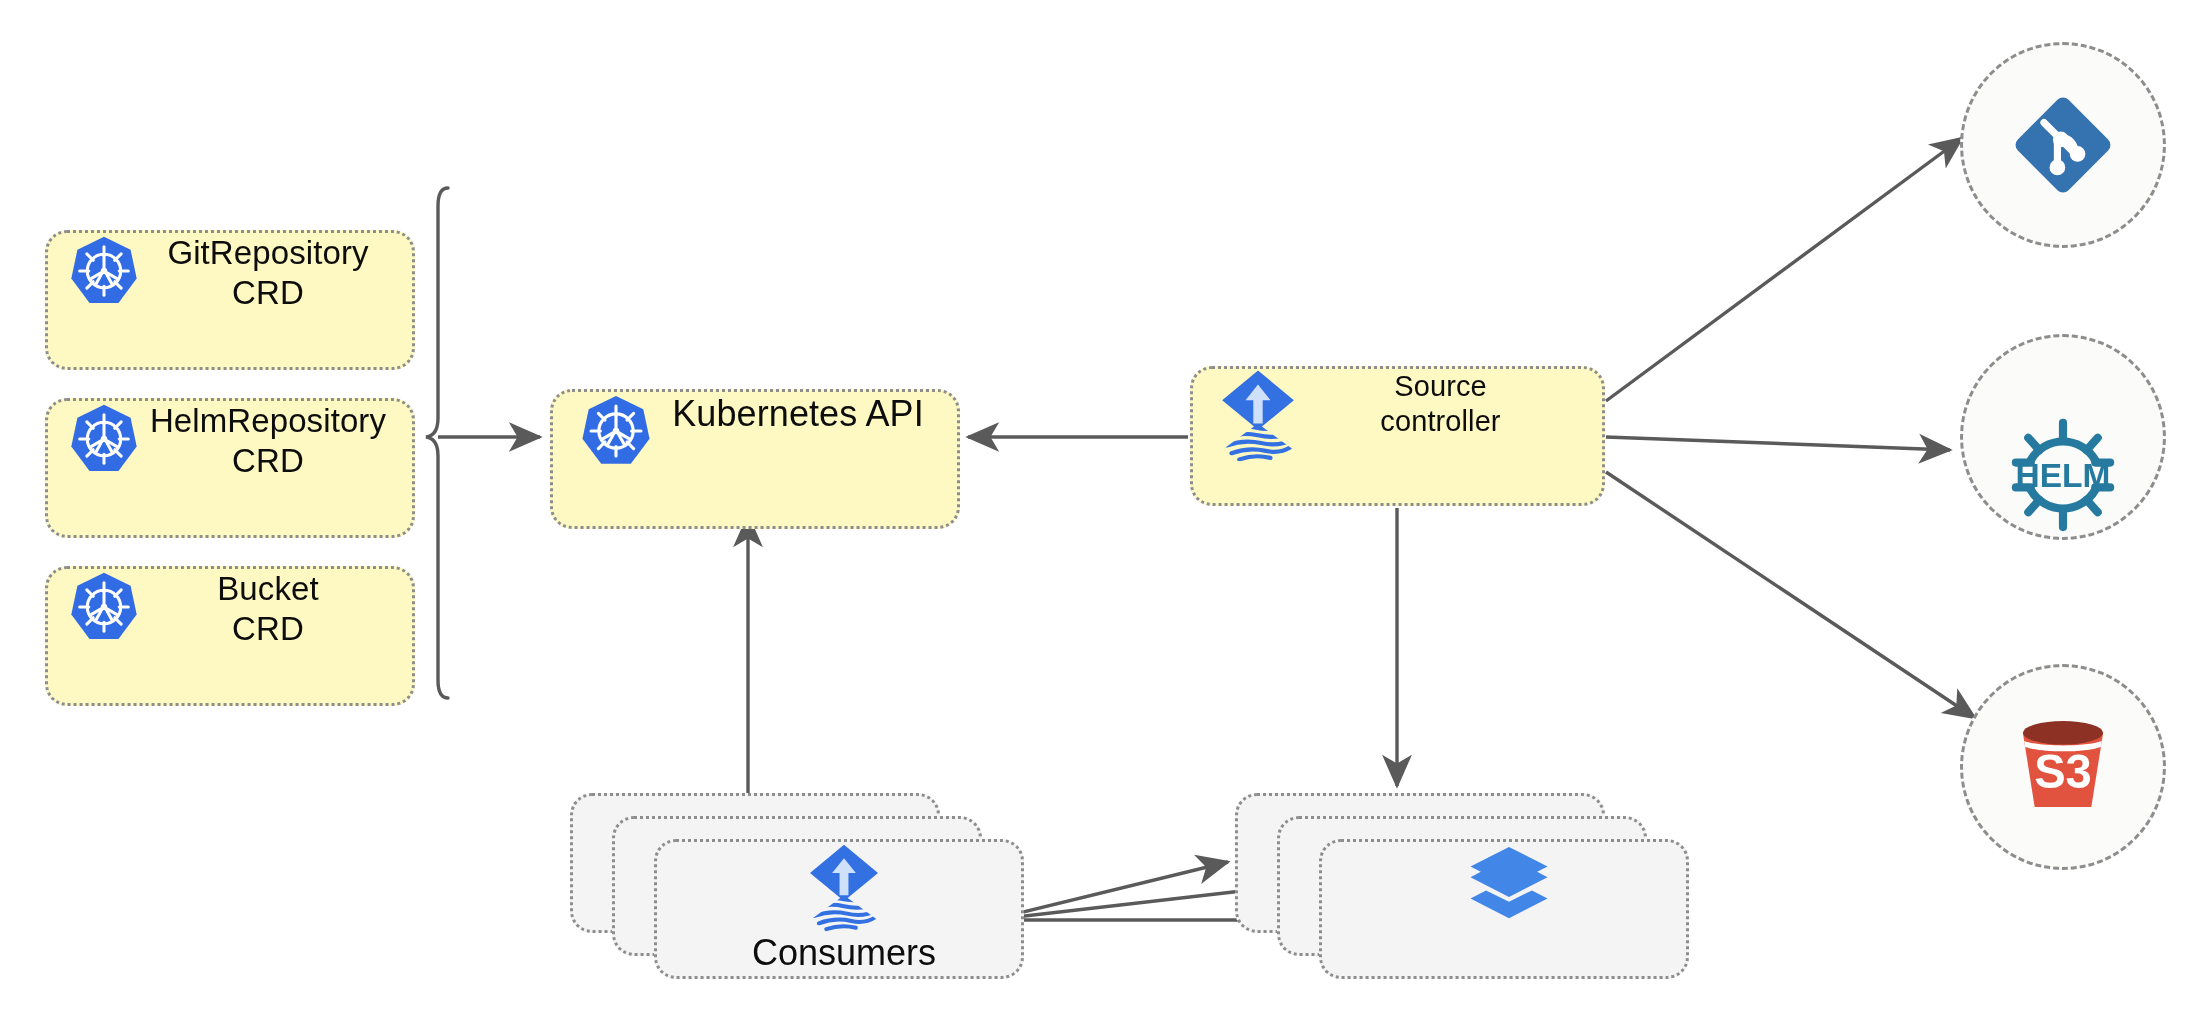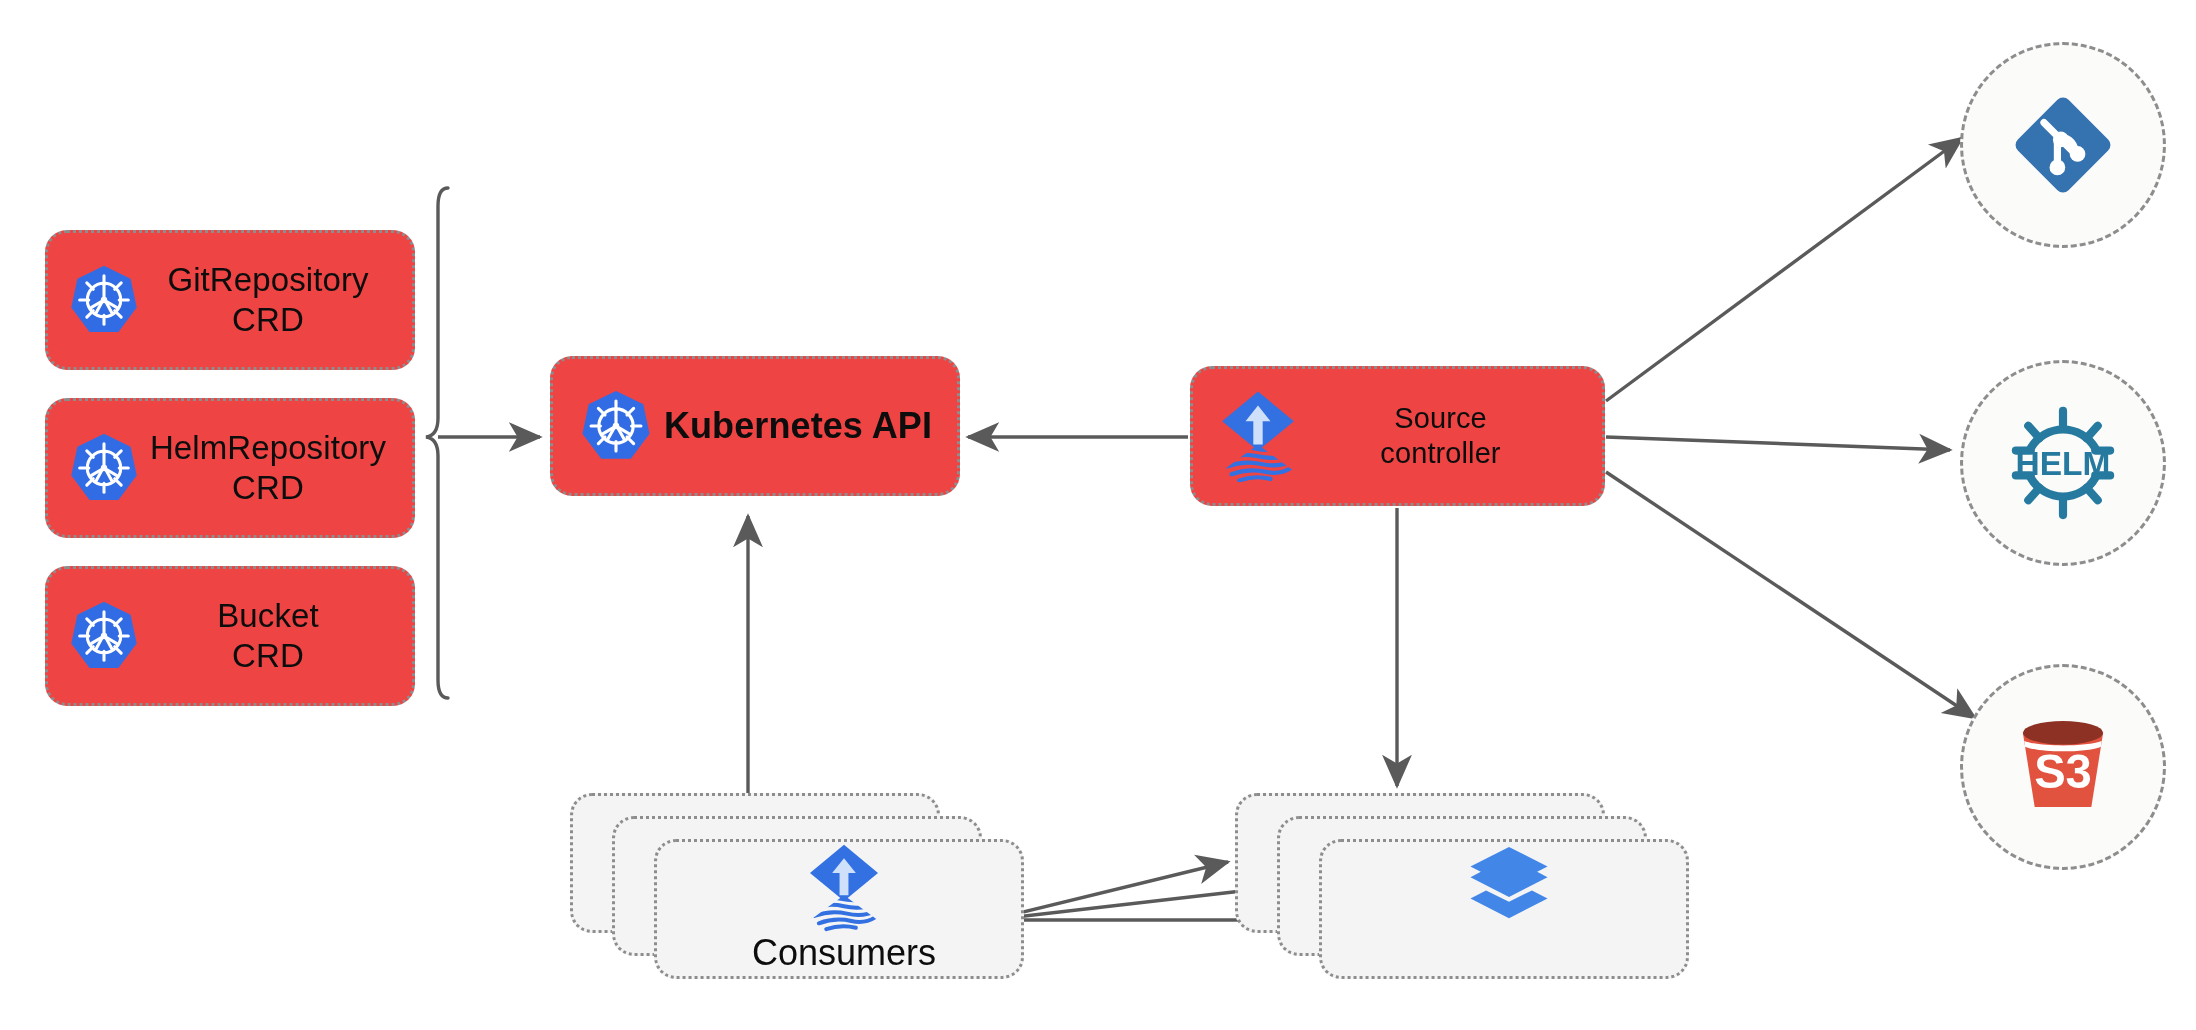--- a/index.html
+++ b/index.html
@@ -5,44 +5,44 @@
   html,body{margin:0;padding:0;background:#ffffff;}
   body{
     font-family:"Liberation Sans","DejaVu Sans",sans-serif;
     width:2196px;height:1030px;overflow:hidden;position:relative;
   }
   #stage{position:absolute;left:0;top:0;width:2196px;height:1030px;}
 
   
   .node{
     position:absolute;
-    background:#ef4444;
+    background:#fef9c3;
     border:3px dotted #8d8d8d;
     border-radius:22px;
     box-sizing:border-box;
-    display:flex;align-items:center;
+    display:flex;align-items:flex-start;
     z-index:6;
   }
   .node .icon{flex:0 0 auto;display:flex;align-items:center;justify-content:center;}
   .node .label{
     flex:1 1 auto;text-align:center;color:#0d0d0d;
     line-height:1.22;letter-spacing:.1px;
     white-space:pre-line;
   }
 
   
   .crd{width:370px;height:140px;left:45px;padding:0 10px 0 18px;}
   .crd .icon{width:76px;height:76px;}
   .crd .label{font-size:33px;padding-right:8px;}
   #crd-0{top:230px;}
   #crd-1{top:398px;}
   #crd-2{top:566px;}
 
   
-  #k8s-api{left:550px;top:356px;width:410px;height:140px;padding:0 16px 0 24px;font-weight:bold;}
+  #k8s-api{left:550px;top:389px;width:410px;height:140px;padding:0 16px 0 24px;}
   #k8s-api .icon{width:78px;height:78px;}
   #k8s-api .label{font-size:36px;}
 
   
   #source-controller{left:1190px;top:366px;width:415px;height:140px;padding:0 18px 0 26px;}
   #source-controller .icon{width:78px;height:92px;}
   #source-controller .label{font-size:29px;}
 
   
   .stack{position:absolute;z-index:6;}
@@ -64,21 +64,21 @@
   #artifacts .sheet{width:370px;height:140px;}
   #artifacts .sheet.s2 .icon{width:82px;height:82px;}
 
   
   .ext{
     position:absolute;width:200px;height:200px;border-radius:50%;
     background:#fbfbfa;border:3px dashed #8d8d8d;
     display:flex;align-items:center;justify-content:center;z-index:6;
   }
   #ext-git{left:1960px;top:42px;}
-  #ext-helm{left:1960px;top:360px;}
+  #ext-helm{left:1960px;top:334px;align-items:flex-end;}
   #ext-s3{left:1960px;top:664px;}
 
   svg.overlay{position:absolute;left:0;top:0;width:2196px;height:1030px;z-index:3;pointer-events:none;}
 </style>
 </head>
 <body>
 
 <div id="stage">
 
   <svg class="overlay" viewBox="0 0 2196 1030">

